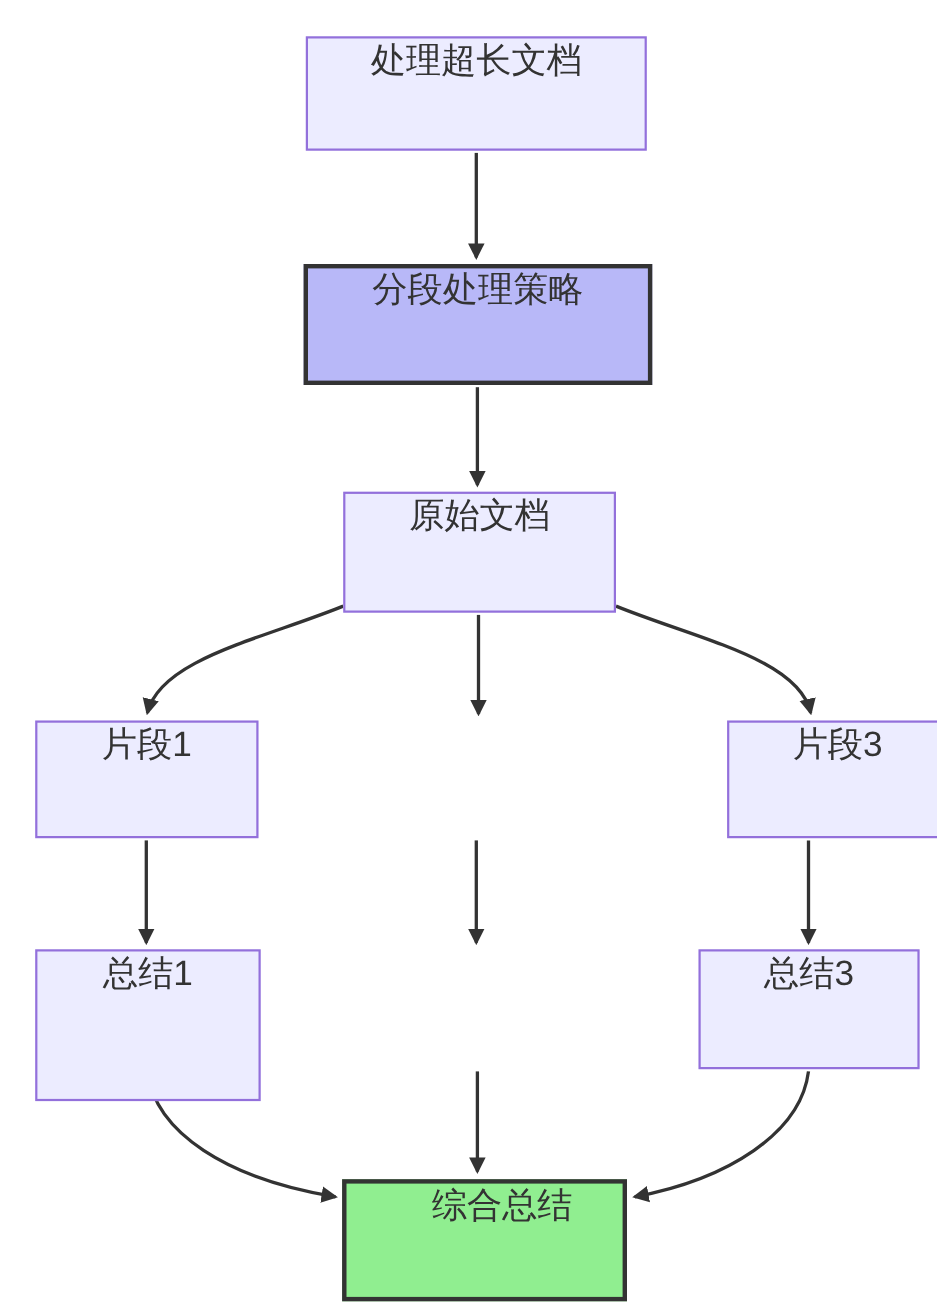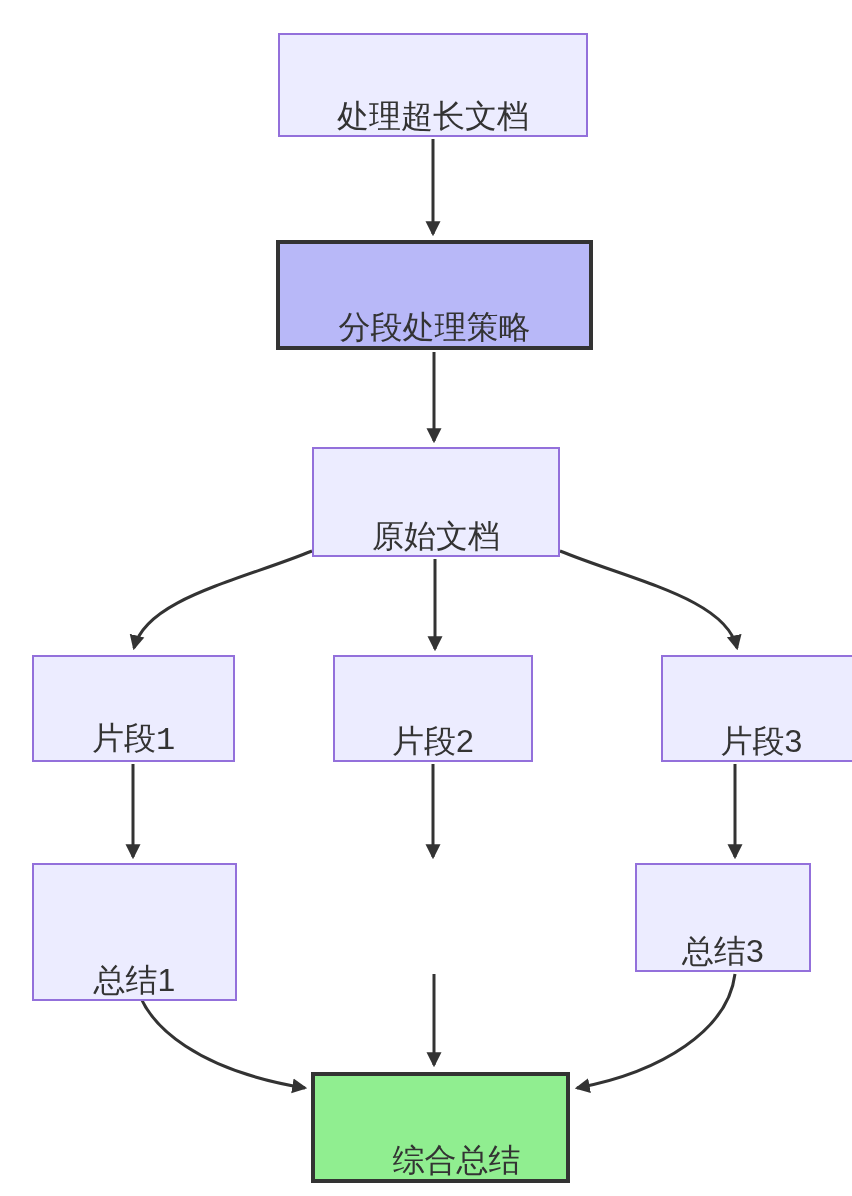--- a/index.html
+++ b/index.html
@@ -23,21 +23,21 @@
   }
   .edge{
     fill:none;
     stroke:#333333;
     stroke-width:3px;
   }
   .node{
     position:absolute;
     box-sizing:border-box;
     display:flex;
-    align-items:flex-end;
+    align-items:flex-start;
     justify-content:center;
     background:#ECECFF;
     border:2px solid #9370DB;
     color:#333333;
     font-size:32px;
     line-height:1.2;
     text-align:center;
     white-space:nowrap;
   }
   .node.emphasis{
@@ -46,26 +46,26 @@
   }
   .node.result{
     background:#90EE90;
     border:4px solid #333333;
     padding-left:32px;
   }
   
   #n-title   {left:278px; top:33px;   width:310px; height:104px;}
   #n-strategy{left:276px; top:240px;  width:317px; height:110px;}
   #n-doc     {left:312px; top:447px;  width:248px; height:110px;}
-  #n-chunk1  {left:32px;  top:655px;  width:203px; height:107px;font-family:Liberation Mono, monospace;}
+  #n-chunk1  {left:32px;  top:655px;  width:203px; height:107px;}
   #n-chunk2  {left:333px; top:655px;  width:200px; height:107px;}
   #n-chunk3  {left:661px; top:655px;  width:201px; height:107px;}
   #n-sum1    {left:32px;  top:863px;  width:205px; height:138px;}
   #n-sum2    {left:333px; top:863px;  width:200px; height:109px;}
-  #n-sum3    {left:635px; top:863px;  width:176px; height:109px;}
+  #n-sum3    {left:635px; top:863px;  width:201px; height:109px;}
   #n-final   {left:311px; top:1072px; width:259px; height:111px;}
 </style>
 </head>
 <body>
 
 <div class="stage">
 
   <svg class="edge-layer" viewBox="0 0 852 1196" xmlns="http://www.w3.org/2000/svg">
     <defs>
       <marker id="arrow" viewBox="0 0 10 10" refX="8.5" refY="5" markerWidth="5" markerHeight="6" orient="auto">
@@ -98,23 +98,20 @@
   </div>
 
   <div class="node" id="n-doc">
     <span>原始文档</span>
   </div>
 
   <div class="node" id="n-chunk1">
     <span>片段1</span>
   </div>
 
-  <div class="node" id="n-chunk2">
-    <span>片段2</span>
-  </div>
 
   <div class="node" id="n-chunk3">
     <span>片段3</span>
   </div>
 
   <div class="node" id="n-sum1">
     <span>总结1</span>
   </div>
 
 

